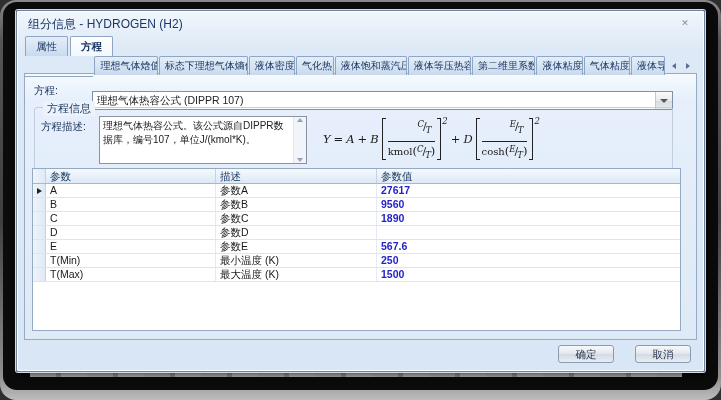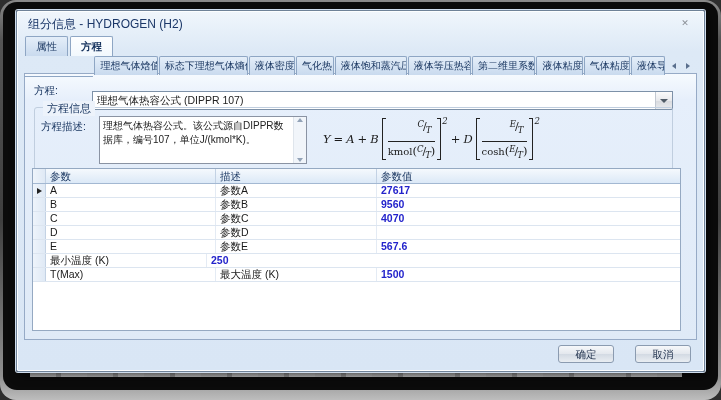--- a/index.html
+++ b/index.html
@@ -232,35 +232,36 @@
       <div class="grid-row">
         <div class="cell c-sel"></div>
         <div class="cell c-param">B</div>
         <div class="cell c-desc">参数B</div>
         <div class="cell c-value">9560</div>
       </div>
       <div class="grid-row">
         <div class="cell c-sel"></div>
         <div class="cell c-param">C</div>
         <div class="cell c-desc">参数C</div>
-        <div class="cell c-value">4070</div>
+        <div class="cell c-value">1890</div>
       </div>
       <div class="grid-row">
         <div class="cell c-sel"></div>
         <div class="cell c-param">D</div>
         <div class="cell c-desc">参数D</div>
       </div>
       <div class="grid-row">
         <div class="cell c-sel"></div>
         <div class="cell c-param">E</div>
         <div class="cell c-desc">参数E</div>
         <div class="cell c-value">567.6</div>
       </div>
       <div class="grid-row">
         <div class="cell c-sel"></div>
+        <div class="cell c-param">T(Min)</div>
         <div class="cell c-desc">最小温度 (K)</div>
         <div class="cell c-value">250</div>
       </div>
       <div class="grid-row">
         <div class="cell c-sel"></div>
         <div class="cell c-param">T(Max)</div>
         <div class="cell c-desc">最大温度 (K)</div>
         <div class="cell c-value">1500</div>
       </div>
       <div class="grid-filler"></div>

